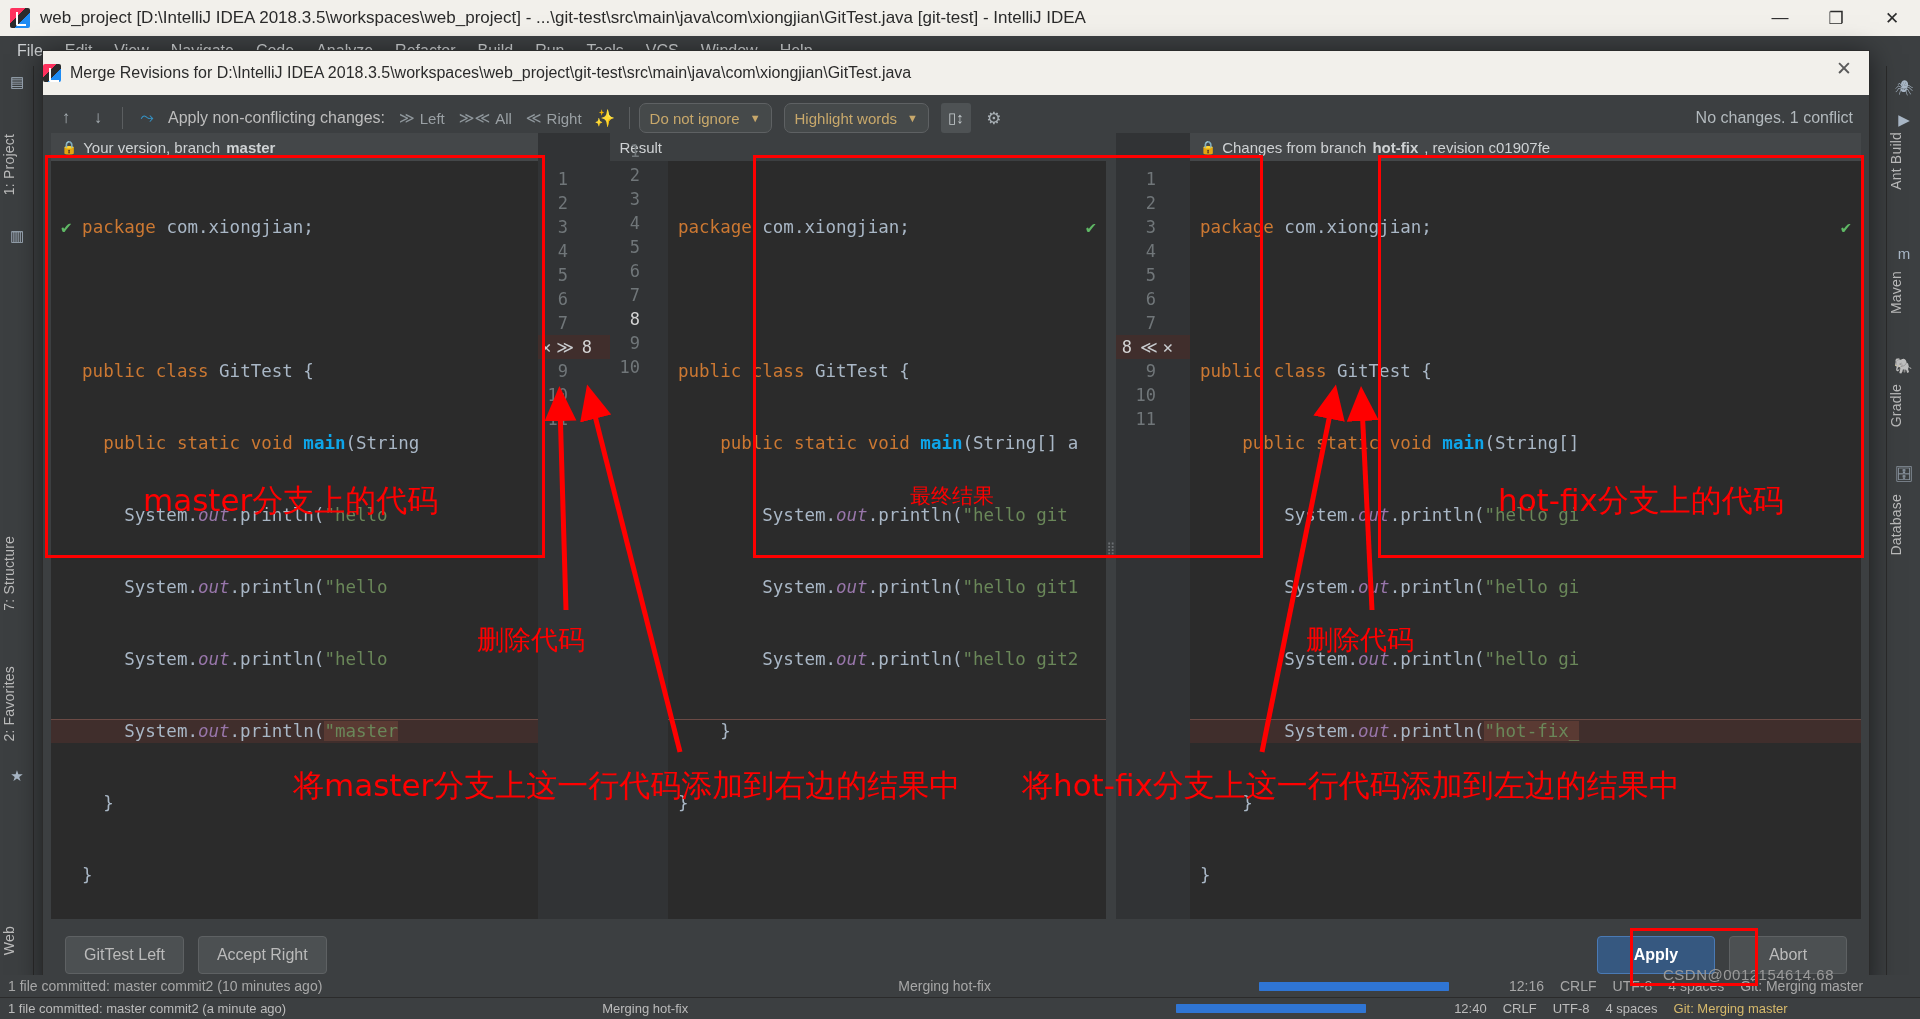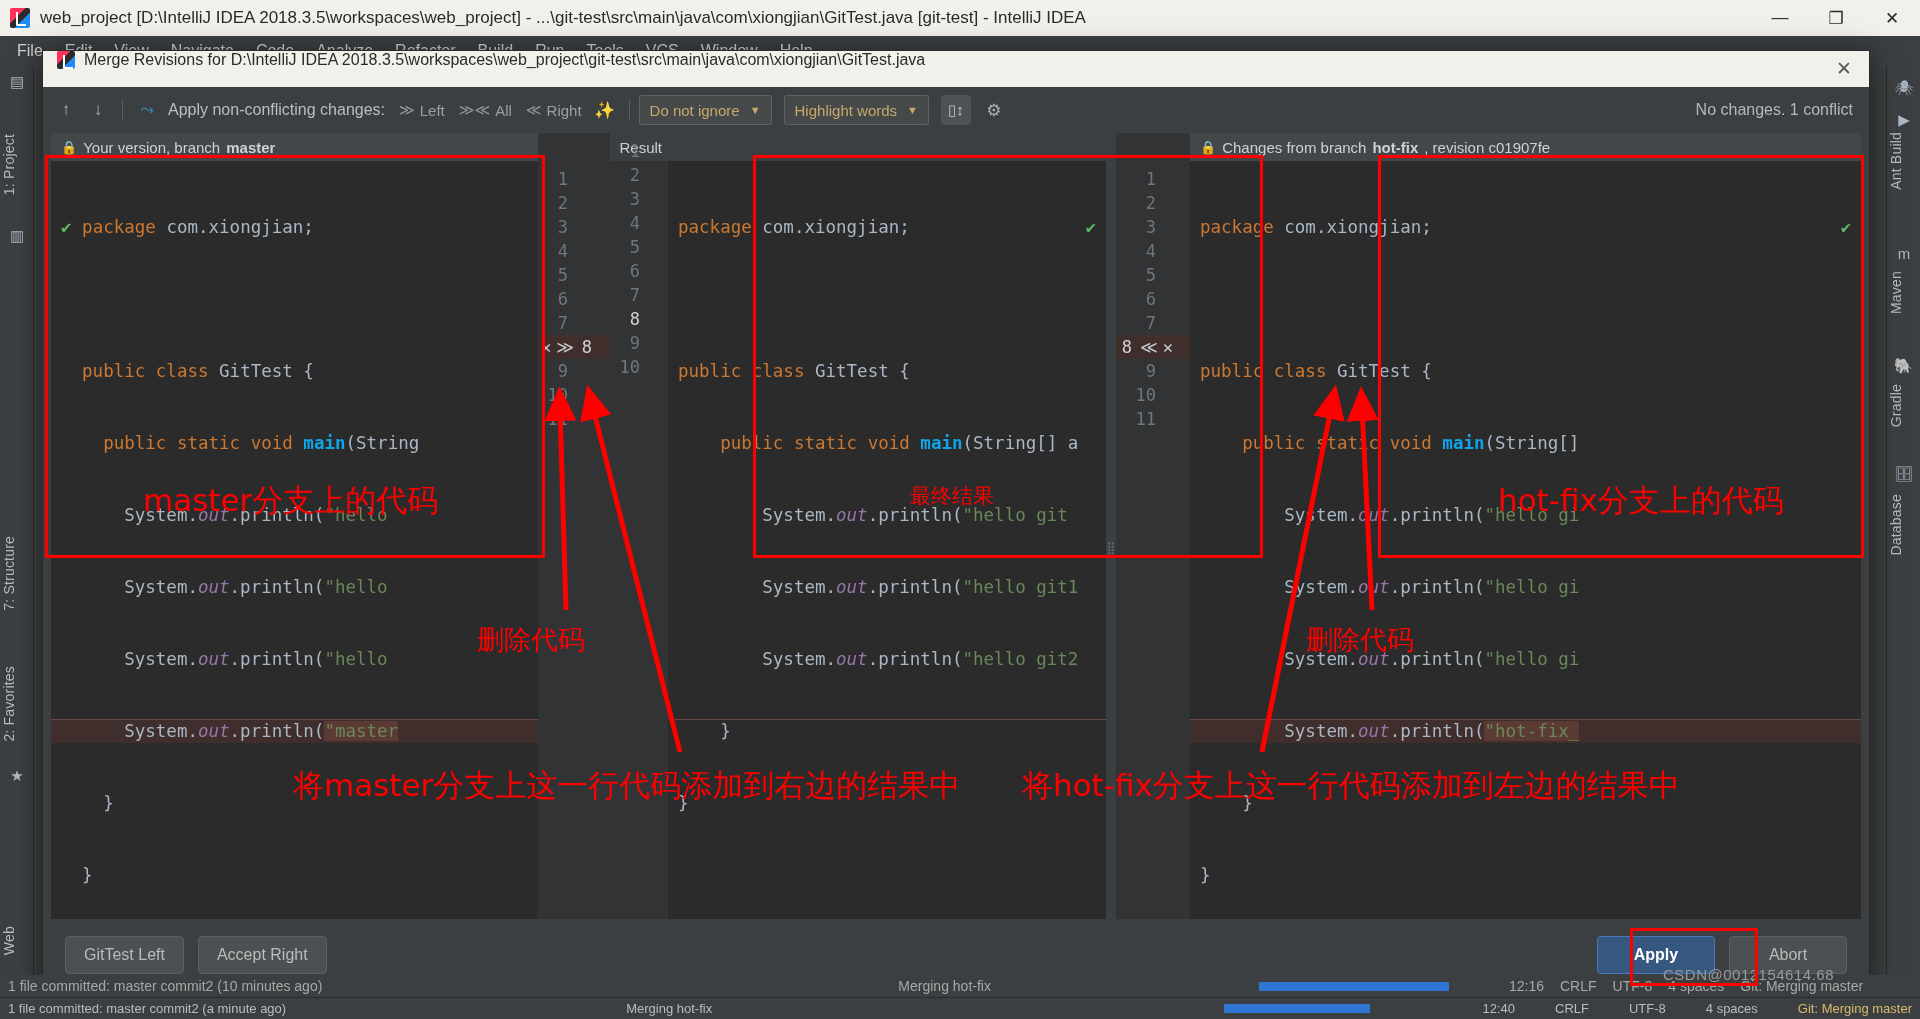--- a/index.html
+++ b/index.html
@@ -59,35 +59,35 @@
 
   
   .ide-statusbar {
     position: absolute; left: 0; bottom: 22px; width: 1920px; height: 22px;
     background: #3c3f41; color: #a7a7a7; font-size: 14px;
     display: flex; align-items: center;
   }
   .ide-statusbar2 {
     position: absolute; left: 0; bottom: 0; width: 1920px; height: 22px;
     background: #3c3f41; color: #bbbbbb; font-size: 13px;
-    display: flex; align-items: center; border-top: 1px solid #2b2b2b; gap: 24px;
+    display: flex; align-items: center; border-top: 1px solid #2b2b2b;
   }
   .sb-seg { padding: 0 8px; white-space: nowrap; }
   .sb-progress { width: 190px; height: 9px; background: #5a5d5e; border-radius: 1px; }
   .sb-progress > i { display:block; height:100%; width:100%; background:#2f75d4; border-radius:1px; }
 
   
   .dialog {
     position: absolute; left: 42px; top: 50px; width: 1828px; height: 942px;
     background: #3c3f41; border: 1px solid #2b2b2b;
     box-shadow: 0 4px 26px rgba(0,0,0,.55);
   }
   .dlg-title {
-    height: 36px; background: #f2f0eb; color: #2b2b2b;
-    display: flex; align-items: flex-start; padding-left: 14px; font-size: 16px;
+    height: 44px; background: #f2f0eb; color: #2b2b2b;
+    display: flex; align-items: center; font-size: 16px;
   }
   .dlg-title .ij-logo { width:18px; height:18px; margin-right:9px; }
   .dlg-close {
     position: absolute; right: 12px; top: 6px; width: 26px; height: 24px;
     color: #5a5a5a; font-size: 19px; text-align: center; line-height: 24px;
   }
 
   
   .dlg-toolbar {
     position: relative; height: 46px; background: #3c3f41;
@@ -100,21 +100,21 @@
   .tb-sep { width: 1px; height: 22px; background: #5b5e60; margin: 0 7px; }
   .tb-label { color: #bdbdbd; font-size: 16px; margin: 0 6px 0 4px; white-space: nowrap; }
   .tb-act {
     display: flex; align-items: center; gap: 5px; color: #9aa0a4;
     font-size: 15px; padding: 3px 6px; white-space: nowrap;
   }
   .tb-act .ch { color: #8f979c; font-size: 15px; }
   .combo {
     height: 30px; border: 1px solid #5e6163; background: #45494a;
     color: #c8a86b; font-size: 15px; display: flex; align-items: center;
-    padding: 0 10px; gap: 10px; border-radius: 2px; white-space: nowrap;
+    padding: 0 10px; gap: 10px; border-radius: 7px; white-space: nowrap;
   }
   .combo .arrow { color:#c8a86b; font-size: 11px; }
   .tb-toggle {
     width: 30px; height: 30px; background: #4e5254; border-radius: 3px;
     display:flex; align-items:center; justify-content:center; color:#c3c9cc; font-size: 15px;
   }
   .tb-status {
     position: absolute; right: 16px; color: #b2b9bd; font-size: 16px; white-space: nowrap;
   }
 

